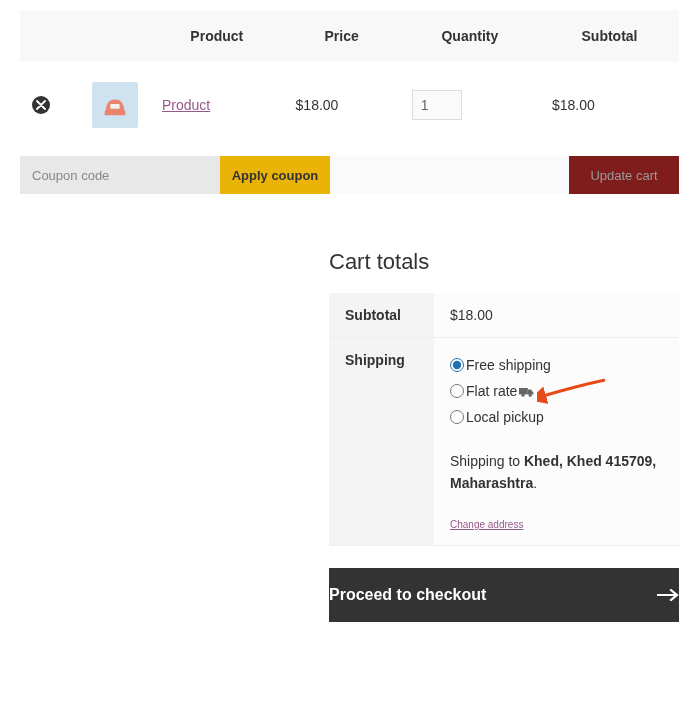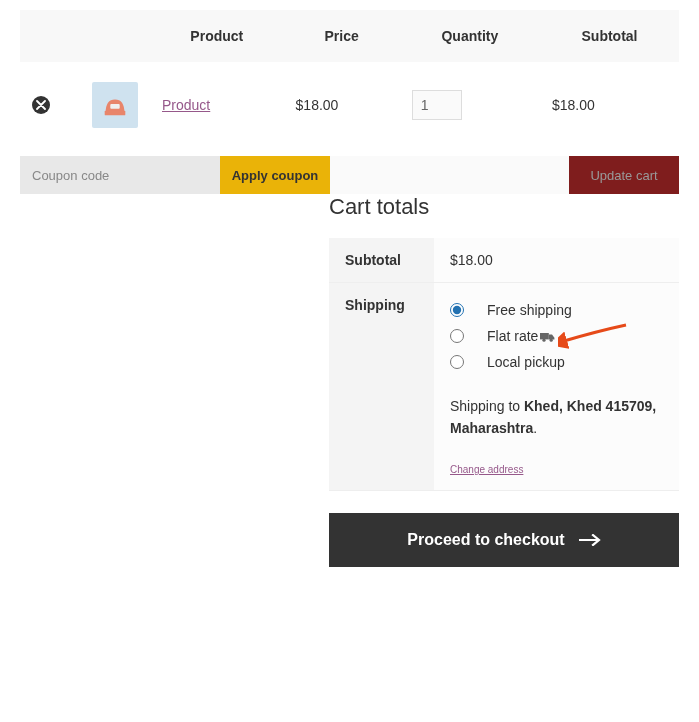--- a/index.html
+++ b/index.html
@@ -26,44 +26,44 @@
     
     
     .actions-row { display: flex; width: 100%; }
     .coupon-input { flex: 0 0 175px; height: 38px; border: none; background: #e8e8e8; padding: 0 12px; font-size: 13px; color: #666; }
     .coupon-input::placeholder { color: #888; }
     .apply-coupon-btn { flex: 0 0 110px; height: 38px; border: none; background: #eab308; color: #333; font-weight: 600; font-size: 13px; cursor: pointer; }
     .spacer { flex: 1; background: #fafafa; }
     .update-cart-btn { flex: 0 0 110px; height: 38px; border: none; background: #7f1d1d; color: #999; font-size: 13px; cursor: not-allowed; }
     
     
-    .cart-totals-wrapper { width: 350px; margin-left: auto; }
+    .cart-totals-wrapper { width: 350px; margin-left: auto; margin-top: 55px; }
     .cart-totals-title { font-size: 22px; font-weight: 400; color: #333; margin-bottom: 18px; }
     .cart-totals-table { width: 100%; border-collapse: collapse; }
     .cart-totals-table th { background: #f4f4f4; padding: 14px 16px; text-align: left; font-weight: 600; color: #333; font-size: 14px; width: 105px; vertical-align: top; }
     .cart-totals-table td { background: #fcfcfc; padding: 14px 16px; color: #333; font-size: 14px; vertical-align: top; }
     .cart-totals-table tr { border-bottom: 1px solid #eee; }
     
     .shipping-options { list-style: none; margin-bottom: 20px; }
-    .shipping-options li { display: flex; align-items: center; gap: 23px; padding: 5px 0; color: #333; }
+    .shipping-options li { display: flex; align-items: center; gap: 2px; padding: 5px 0; color: #333; }
     .shipping-options input[type="radio"] { width: 14px; height: 14px; accent-color: #2271b1; cursor: pointer; }
     .shipping-options label { cursor: pointer; }
     
     .truck-icon { display: inline-flex; align-items: center; vertical-align: middle; margin-left: 2px; position: relative; }
     .truck-icon svg { width: 16px; height: 12px; }
     
     .annotation-arrow { position: absolute; left: 18px; top: -8px; pointer-events: none; }
     .annotation-arrow svg { width: 70px; height: 28px; }
     
     .shipping-dest { color: #333; line-height: 1.6; margin-bottom: 20px; }
     .shipping-dest strong { font-weight: 700; }
     
     .change-address { color: #96588a; text-decoration: underline; font-size: 10px; }
     
-    .checkout-btn { display: flex; align-items: center; justify-content: center; gap: 14px; width: 100%; height: 54px; background: #333; color: #fff; border: none; font-weight: 700; font-size: 16px; margin-top: 22px; cursor: pointer; }
+    .checkout-btn { display: flex; align-items: center; justify-content: space-between; gap: 14px; width: 100%; height: 54px; background: #333; color: #fff; border: none; font-weight: 700; font-size: 16px; margin-top: 22px; cursor: pointer; }
     .checkout-btn svg { width: 22px; height: 12px; }
   </style>
 </head>
 <body>
 
 <div class="container">
 
   <table class="cart-table">
     <thead>
       <tr>

